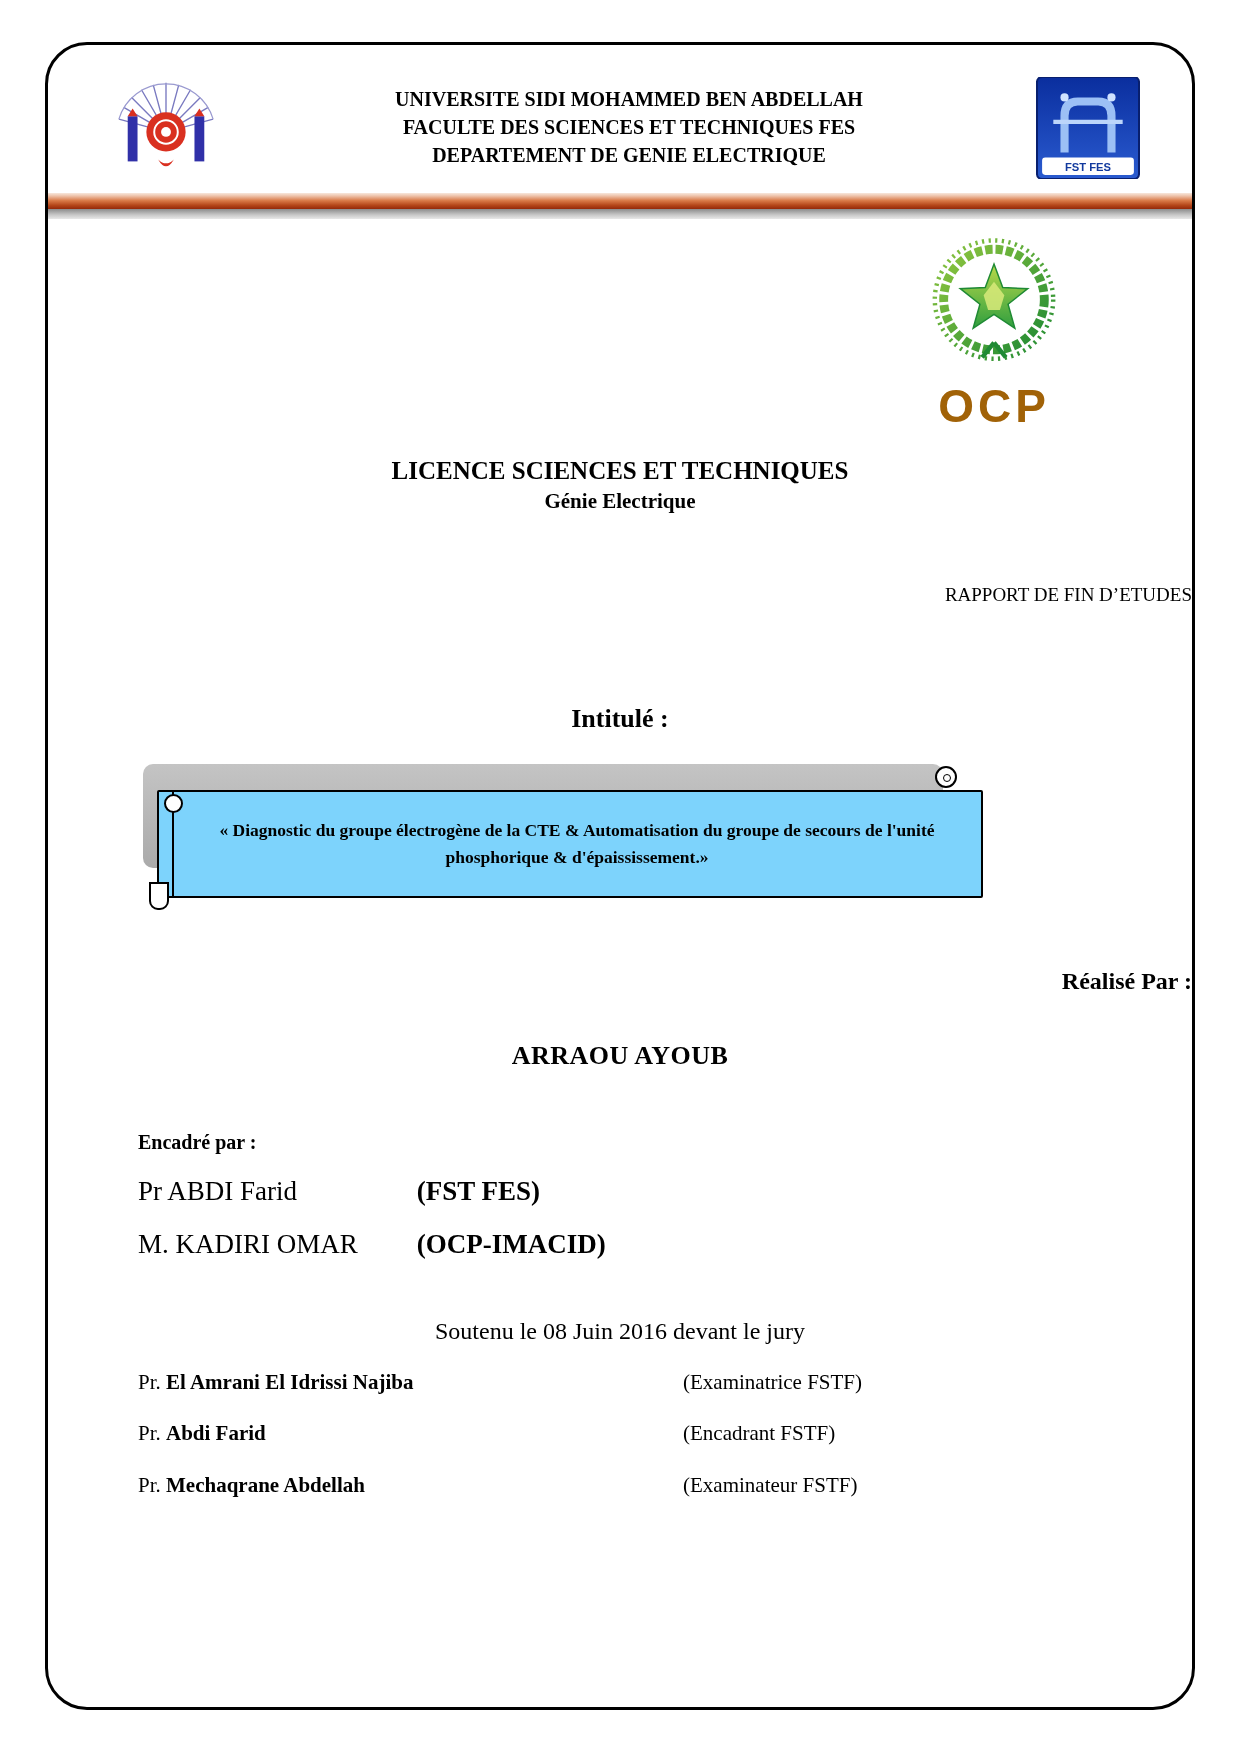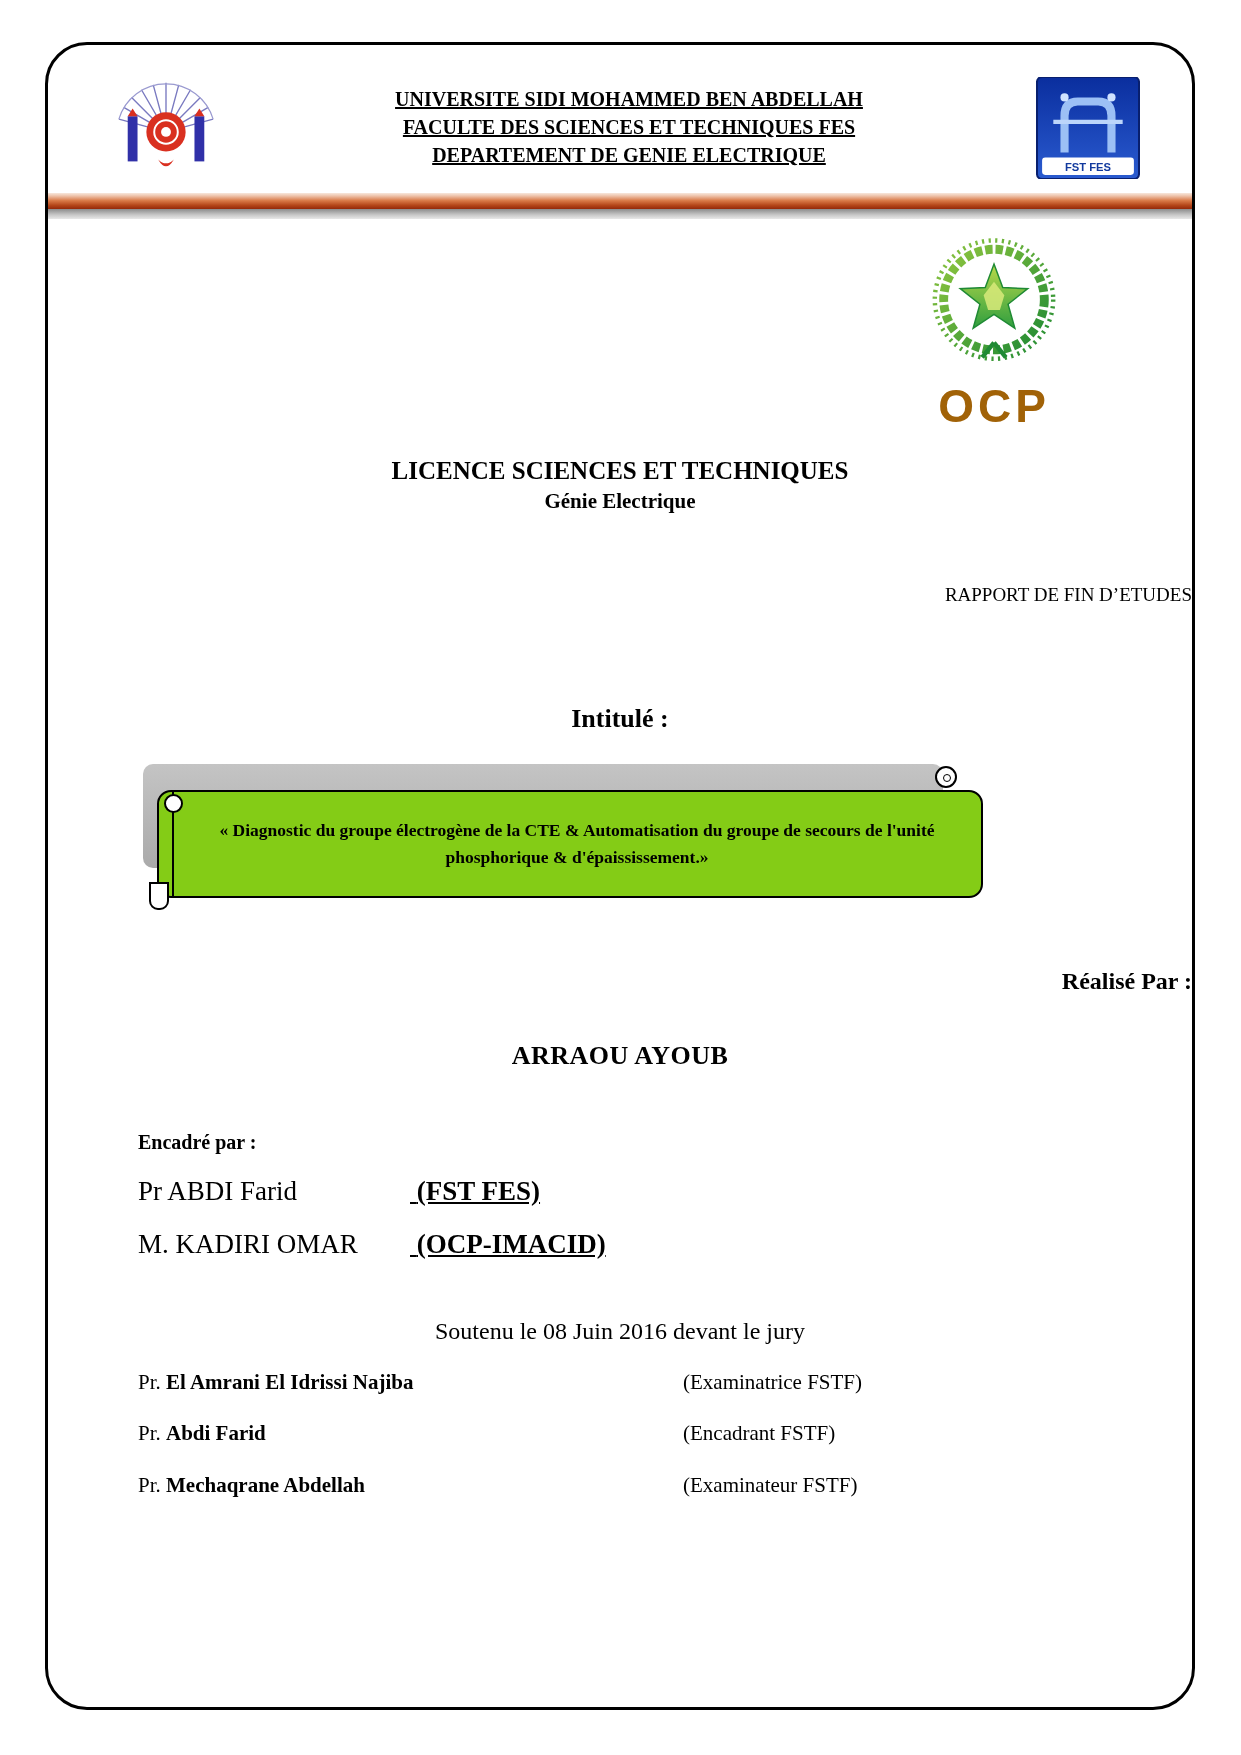--- a/index.html
+++ b/index.html
@@ -7,21 +7,21 @@
   body { position:relative; font-family:"Liberation Serif", serif; color:#000; }
 
   .page-border{
     position:absolute; left:45px; top:42px; width:1150px; height:1668px;
     border:3px solid #000; border-radius:42px; overflow:hidden; background:#fff;
   }
 
   
   .header{ display:flex; align-items:flex-start; padding:30px 52px 0 62px; }
   .univ-logo{ width:112px; height:108px; flex:none; }
-  .header-text{ flex:1; text-align:center; font-weight:bold; font-size:20px; line-height:1.4; padding-top:10px;text-decoration:underline; }
+  .header-text{ flex:1; text-align:center; font-weight:bold; font-size:20px; line-height:1.4; padding-top:10px; }
   .fst-logo{ width:104px; height:102px; flex:none; margin-top:2px; }
 
   
   .divider{ margin-top:10px; }
   .divider .bar-orange{
     height:16px;
     background:linear-gradient(180deg,#f8e7dc 0%,#eec3ab 18%,#d97947 48%,#b34418 78%,#94290b 100%);
   }
   .divider .bar-gray{
     height:10px;
@@ -51,21 +51,21 @@
   .scroll-curl-right{
     position:absolute; left:792px; top:2px; width:22px; height:22px;
     background:#fff; border:2px solid #000; border-radius:50%;
   }
   .scroll-curl-right::after{
     content:""; position:absolute; left:6px; top:6px; width:6px; height:6px;
     border:1.5px solid #000; border-radius:50%;
   }
   .scroll-body{
     position:absolute; left:14px; top:26px; right:0; bottom:8px;
-    background:#84cc16; border:2px solid #000; border-radius:14px;
+    background:#7dd3fc; border:2px solid #000; border-radius:2px;
   }
   .scroll-left-edge{
     position:absolute; left:13px; top:0; bottom:0; width:0;
     border-right:2px solid #000;
   }
   .scroll-left-edge::before{
     content:""; position:absolute; left:-8px; top:2px; width:15px; height:15px;
     border:2px solid #000; border-radius:50%; background:#fff;
   }
   .scroll-curl-bottomleft{
@@ -77,21 +77,21 @@
     text-align:center; font-weight:bold; font-size:17.5px; line-height:1.55;
   }
 
   
   .realise-label{ text-align:right; font-weight:bold; font-size:24px; margin-top:62px; }
   .author-name{ text-align:center; font-weight:bold; font-size:26px; margin-top:46px; letter-spacing:0.5px; }
 
   
   .supervisors{ padding-left:90px; margin-top:60px; }
   .sup-label{ font-weight:bold; font-size:20px; }
-  .sup-row{ margin-top:22px; font-size:27px;text-decoration:underline; }
+  .sup-row{ margin-top:22px; font-size:27px; }
   .sup-name{ display:inline-block; width:272px; }
   .sup-aff{ font-weight:bold; }
 
   
   .defense-line{ text-align:center; font-size:24px; margin-top:58px; }
   .jury{ margin-top:20px; }
   .jury-row{ display:flex; padding-left:90px; margin-top:24px; font-size:21px; line-height:1.3; }
   .jury-name{ width:545px; flex:none; }
   .jury-name .bold{ font-weight:bold; }
   .jury-role{ flex:1; }

